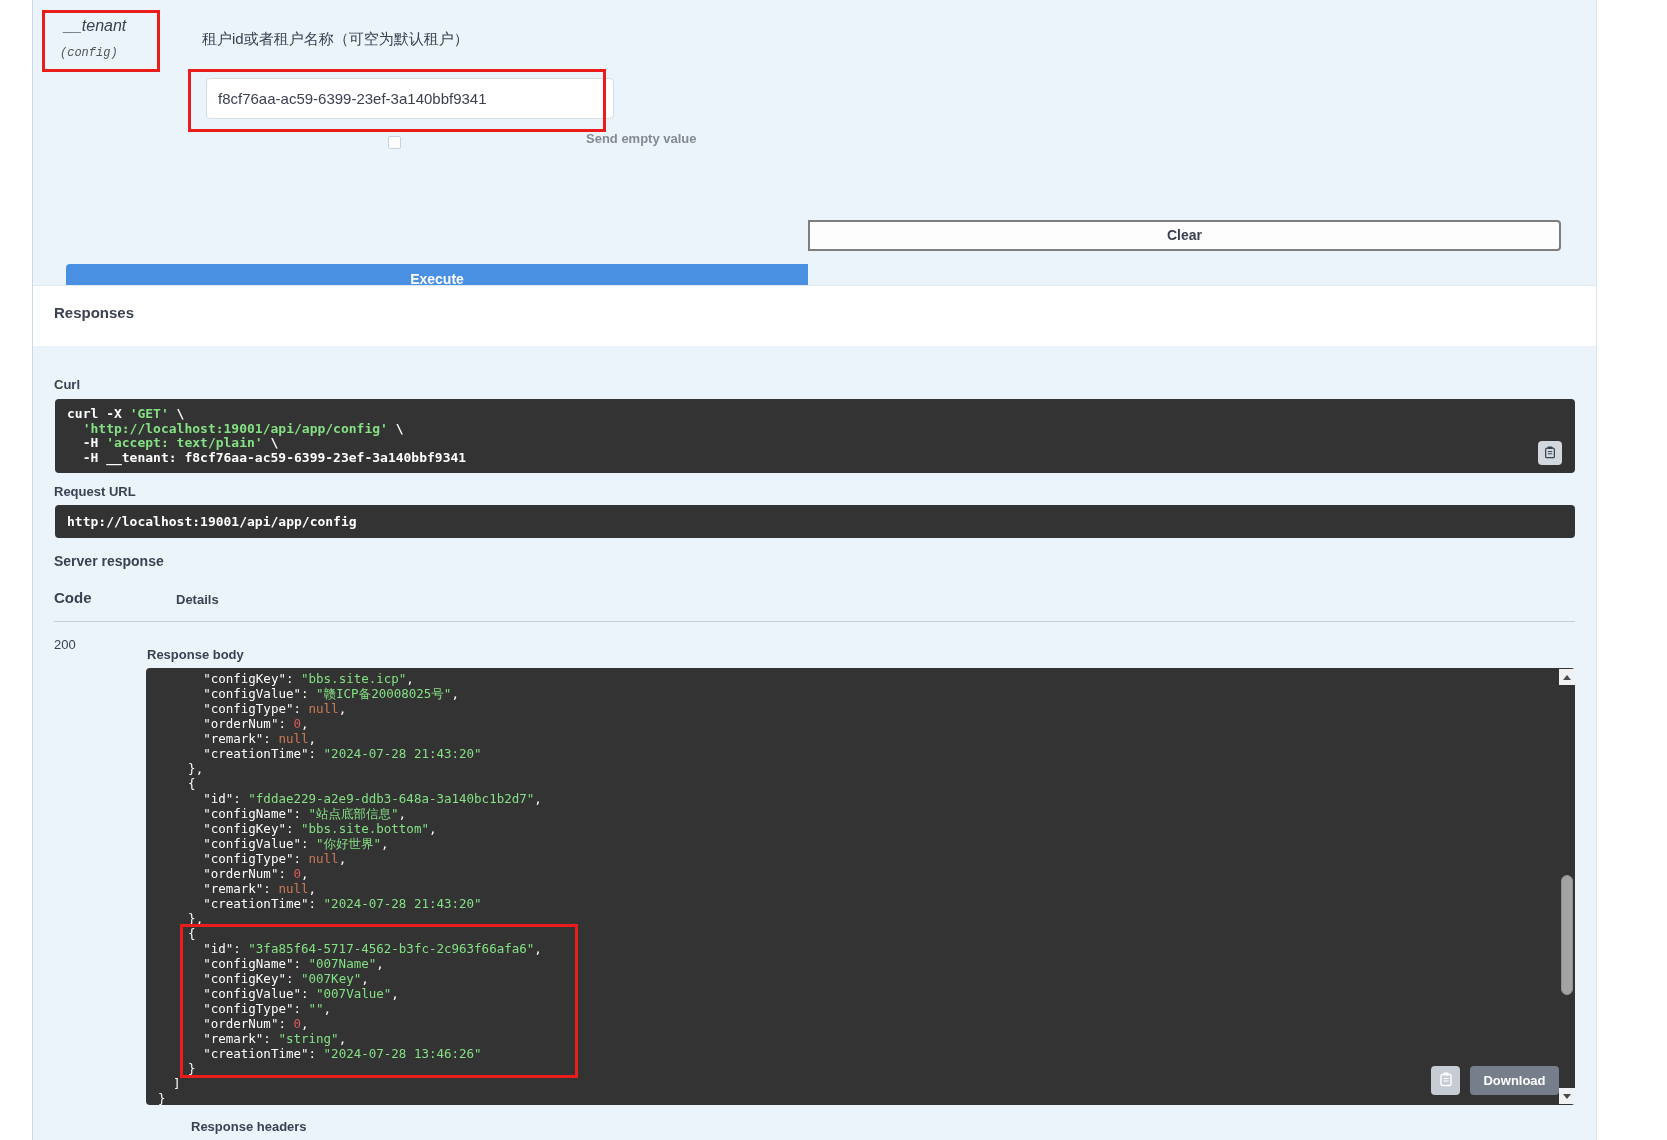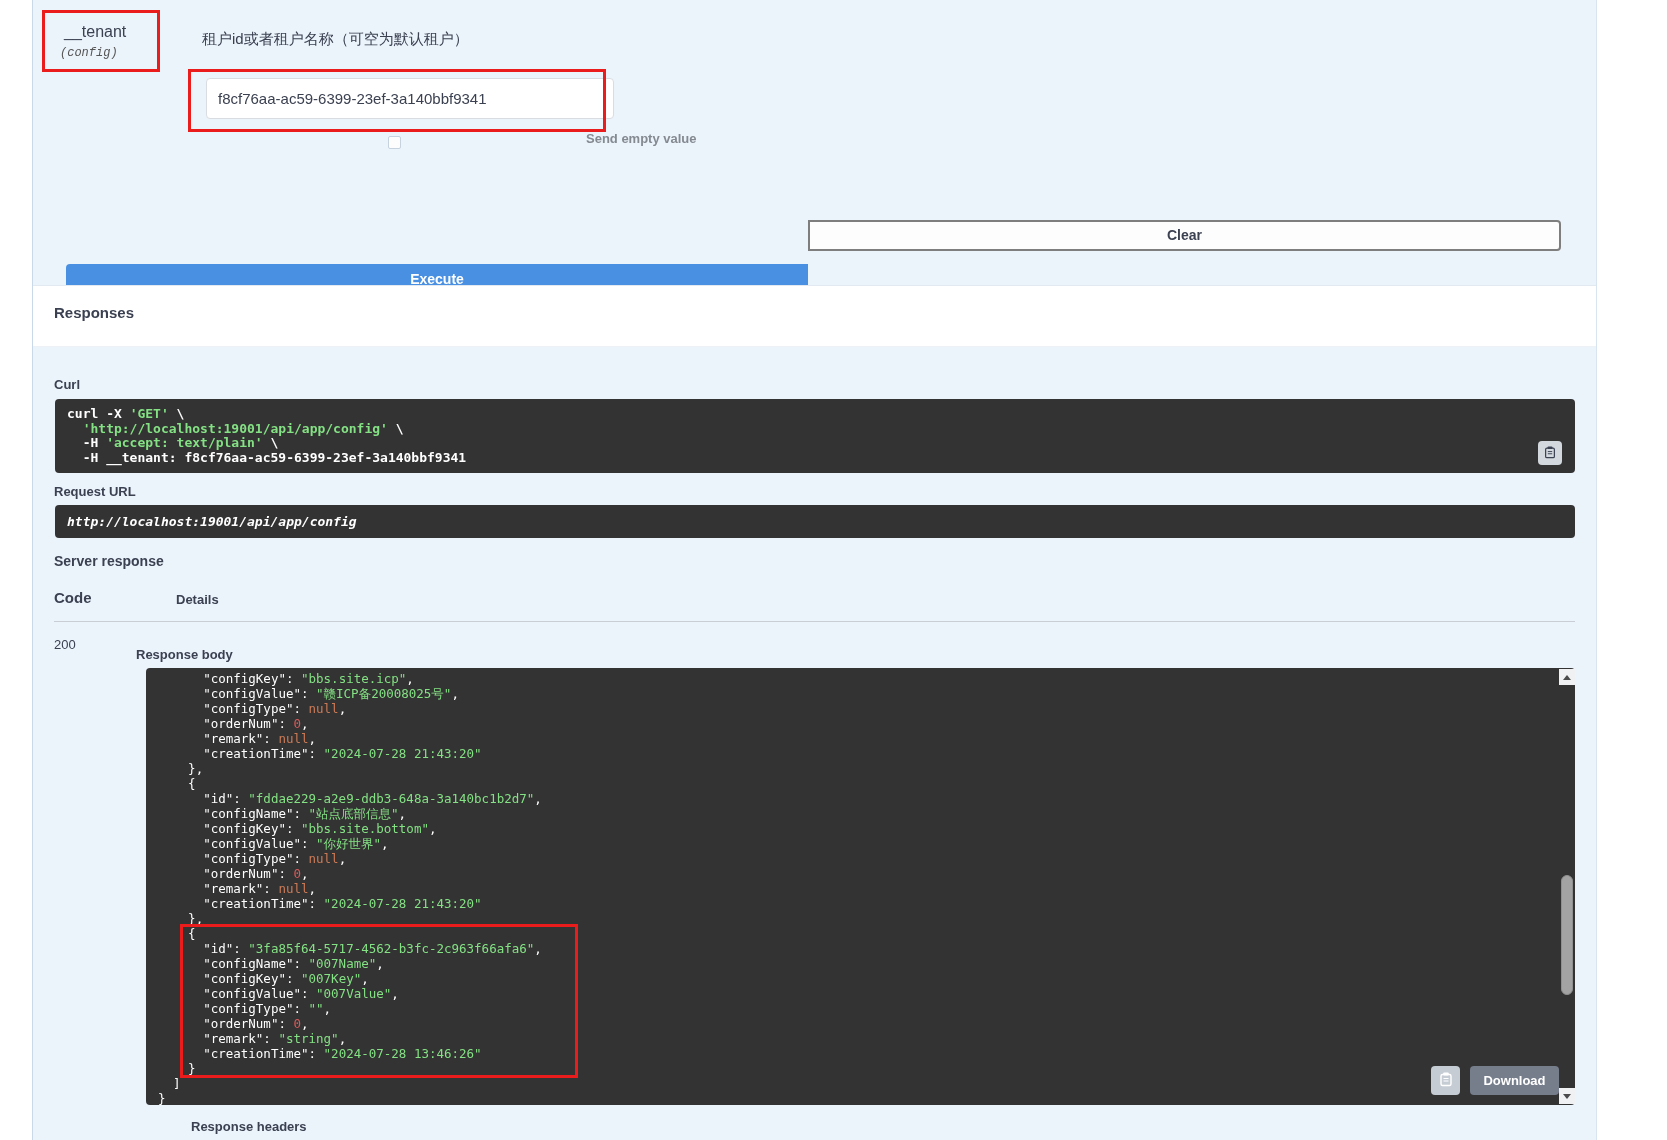--- a/index.html
+++ b/index.html
@@ -19,21 +19,21 @@
     background:#ffffff; border-top:1px solid #e2e9f0; border-bottom:1px solid #eef2f6;
   }
   .responses-title { position:absolute; left:54px; top:304px; font-size:15px; font-weight:700; }
 
   
   .annotation { position:absolute; border:3px solid #ea1c1c; background:transparent; }
   .box-tenant   { left:42px;  top:10px;  width:118px; height:62px; }
   .box-input    { left:188px; top:69px;  width:418px; height:63px; }
   .box-jsonobj  { left:180px; top:924px; width:398px; height:154px; }
 
-  .param-name { position:absolute; left:64px; top:23px; font-size:16px; color:#3b4151; }
+  .param-name { position:absolute; left:64px; top:17px; font-size:16px; color:#3b4151;font-style:italic; }
   .param-in   { position:absolute; left:60px; top:46px; font-size:12px; font-style:italic;
                 font-family:"Liberation Mono", monospace; color:#555; }
   .param-desc { position:absolute; left:202px; top:30px; font-size:15px; }
 
   .param-input {
     position:absolute; left:206px; top:78px; width:408px; height:41px;
     border:1px solid #d9dde1; border-radius:4px; background:#fff;
     font-size:15px; color:#3b4151; padding:0 11px; outline:none;
     font-family:"Liberation Sans", sans-serif;
   }
@@ -58,32 +58,32 @@
     font-family:"Liberation Sans", sans-serif;
   }
 
   
   .lbl { position:absolute; font-weight:700; font-size:13px; color:#3b4151; }
   .lbl-curl    { left:54px; top:377px; }
   .lbl-requrl  { left:54px; top:484px; }
   .lbl-server  { left:54px; top:553px; font-size:14px; }
   .lbl-code    { left:54px; top:589px; font-size:15px; }
   .lbl-details { left:147px; top:592px;margin-left:29px; }
-  .lbl-body    { left:136px; top:647px; }
+  .lbl-body    { left:147px; top:647px; }
   .lbl-headers { left:163px; top:1119px;padding-left:28px; }
   .status-code { position:absolute; left:54px; top:637px; font-size:13px; color:#3b4151; }
 
   .table-rule { position:absolute; left:54px; top:621px; width:1521px; height:1px; background:#c9ced4; }
 
   
   .dark { background:#333333; border-radius:4px; position:absolute; }
   .curl-block { left:55px; top:399px; width:1520px; height:74px; padding:8px 12px; }
   .url-block  { left:55px; top:505px; width:1520px; height:33px; }
   .url-text   { font-family:"DejaVu Sans Mono","Liberation Mono",monospace; font-weight:700;
-                font-size:13px; color:#ffffff; line-height:33px; padding-left:12px;font-style:italic; }
+                font-size:13px; color:#ffffff; line-height:33px; padding-left:12px; }
   .body-block { left:146px; top:668px; width:1429px; height:437px; padding:3px 0 0 12px; overflow:hidden; }
 
   .code-line { font-family:"DejaVu Sans Mono","Liberation Mono",monospace; font-size:12.5px;
                line-height:15px; white-space:pre; color:#ffffff; }
   .curl-block .code-line { font-size:13px; line-height:14.5px; font-weight:700; }
   .tk-p { color:#ffffff; }
   .tk-s { color:#84e184; }
   .tk-k { color:#cc7a56; }
   .tk-n { color:#d75b5b; }
 

